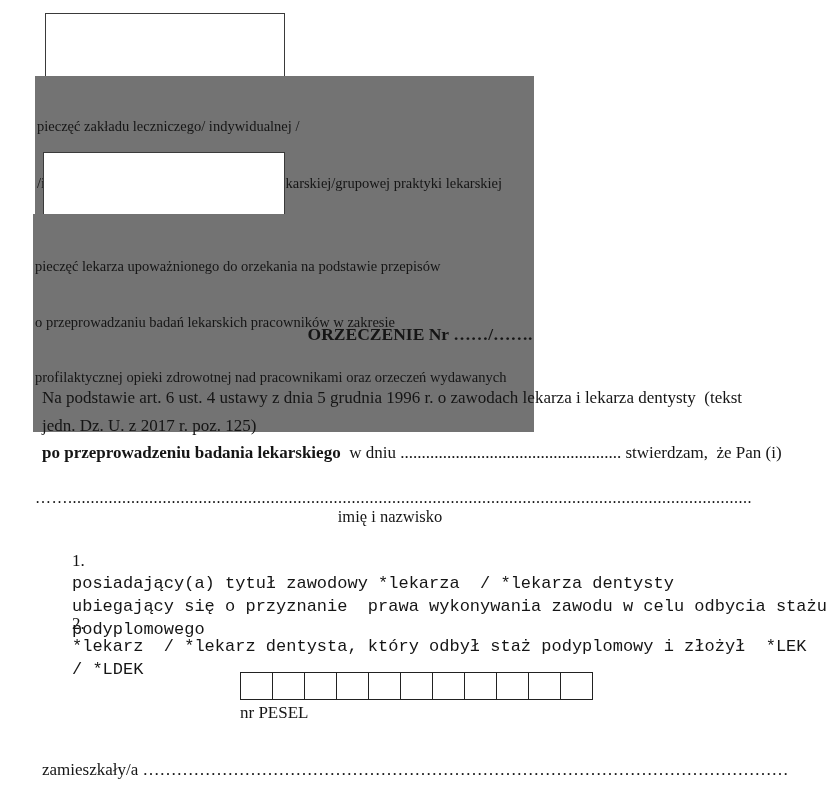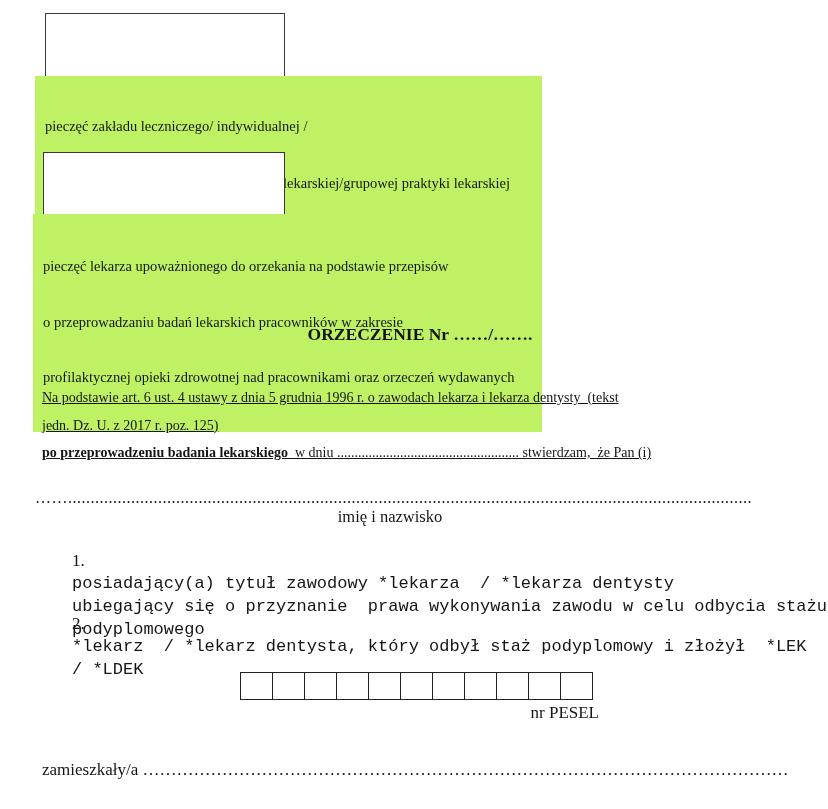--- a/index.html
+++ b/index.html
@@ -22,24 +22,24 @@
     position: absolute;
     border: 1.5px solid #3a3a3a;
     background: #ffffff;
   }
   #stamp-box-1 { left: 45px; top: 13px; width: 238px; height: 62px; }
   #stamp-box-2 { left: 43px; top: 152px; width: 240px; height: 61px; }
 
   
   .green-note {
     position: absolute;
-    background: #bef264;
+    background: #737373;
     font-size: 14.5px;
     line-height: 19px;
-    padding: 3px 8px 5px 10px;
+    padding: 3px 8px 5px 2px;
     white-space: pre-wrap;
   }
   #green-note-1 { left: 35px; top: 76px; width: 489px; }
   #green-note-2 { left: 33px; top: 214px; width: 491px; line-height: 18.5px; padding-top: 6px; padding-bottom: 8px; }
 
   
   #title-line {
     position: absolute;
     left: 0; top: 324px;
     width: 840px;
@@ -47,23 +47,22 @@
     font-weight: bold;
     font-size: 17.5px;
     white-space: pre-wrap;
   }
 
   
   #intro {
     position: absolute;
     left: 42px; top: 384px;
     width: 760px;
-    font-size: 14px;
+    font-size: 17px;
     line-height: 27.5px;
-    text-decoration: underline;
   }
   .line { white-space: pre-wrap; }
   .bold { font-weight: bold; }
 
   
   #name-dots {
     position: absolute;
     left: 35px; top: 489px;
     width: 716px; height: 22px;
     font-size: 16px;
@@ -105,21 +104,21 @@
   .pesel-cell {
     width: 31px; height: 26px;
     border-left: 1.5px solid #222222;
     background: #ffffff;
   }
   .pesel-cell:first-child { border-left: none; }
   #pesel-label {
     position: absolute;
     left: 240px; top: 703px;
     width: 359px;
-    text-align: right;
+    text-align: left;
     font-size: 17px;
   }
 
   
   #residence-line {
     position: absolute;
     left: 42px; top: 760px;
     width: 746px; height: 24px;
     font-size: 17px;
     white-space: nowrap;

